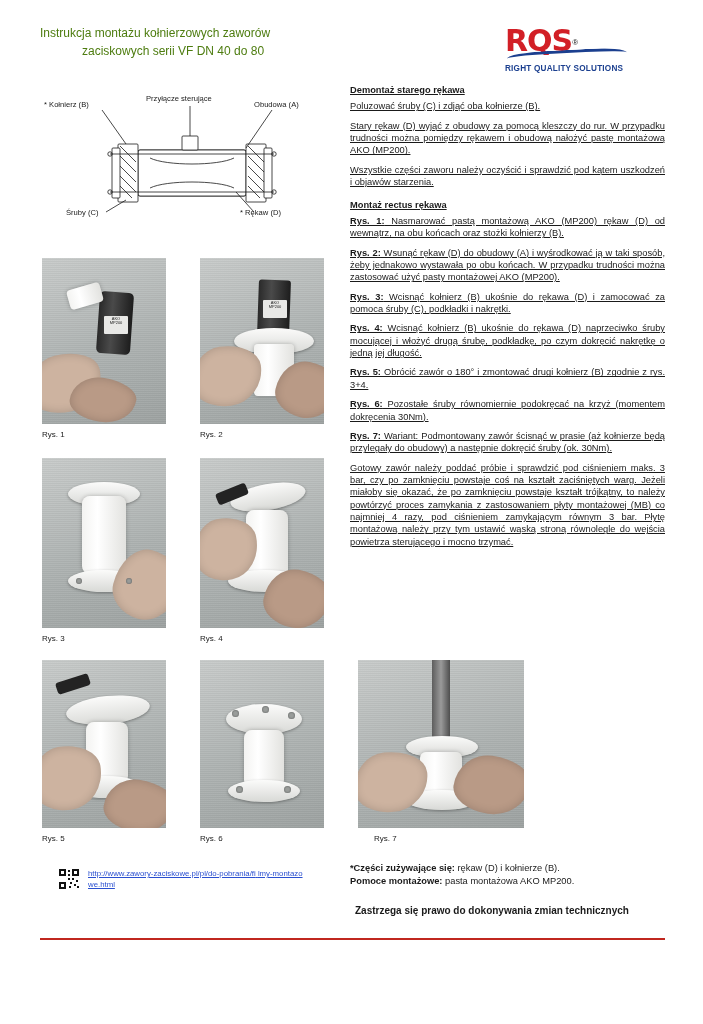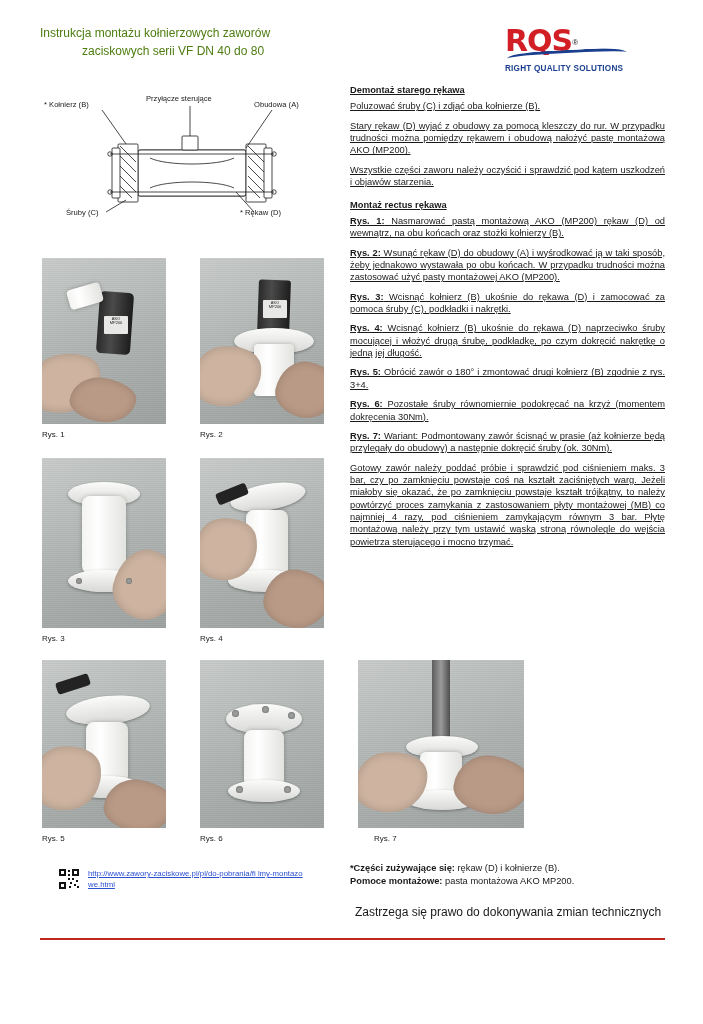--- a/index.html
+++ b/index.html
@@ -214,22 +214,23 @@
     top: 862px;
     width: 320px;
     font-size: 9.3px;
     line-height: 1.4;
   }
   .rights {
     position: absolute;
     left: 355px;
     top: 905px;
     width: 320px;
-    font-size: 12px;
+    font-size: 10px;
     color: #1a1a1a;
+    font-weight: bold;
   }
 
   .rule {
     position: absolute;
     left: 40px;
     top: 938px;
     width: 625px;
     height: 2px;
     background: #c0271f;
   }

